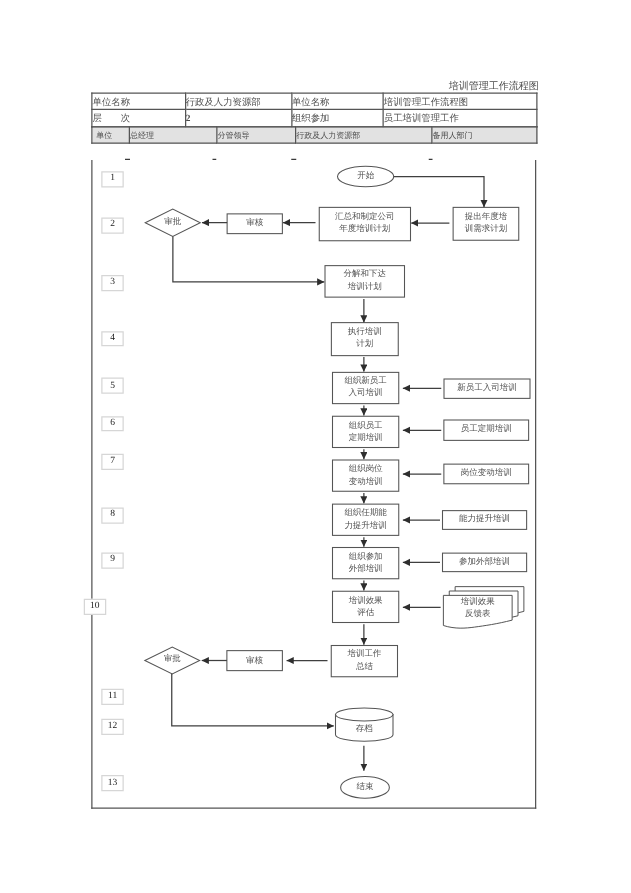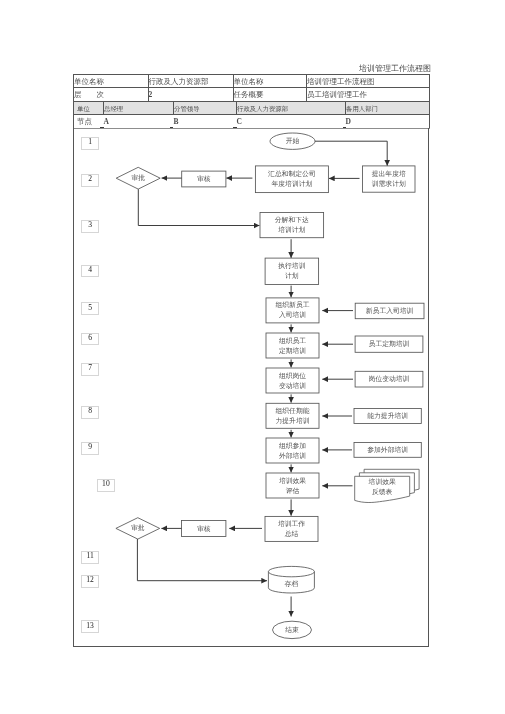--- a/index.html
+++ b/index.html
@@ -55,41 +55,34 @@
     <tbody>
   <tr>
     <td style="width:74.5px">单位名称</td>
     <td style="width:85px">行政及人力资源部</td>
     <td style="width:73.5px">单位名称</td>
     <td style="width:123px">培训管理工作流程图</td>
   </tr>
   <tr>
     <td>层　　次</td>
     <td style="font-weight:bold">2</td>
-    <td>任务概要</td>
+    <td>组织参加</td>
     <td>员工培训管理工作</td>
   </tr>
 </tbody>
   </table>
 
 <table id="hdr2">
     <tbody>
   <tr class="shade">
     <td class="cL" style="width:30px">单位</td>
     <td style="width:70px">总经理</td>
     <td style="width:63px">分管领导</td>
     <td style="width:109px">行政及人力资源部</td>
     <td style="width:84px">备用人部门</td>
-  </tr>
-  <tr class="node">
-    <td class="cL">节点</td>
-    <td class="bigletter">A</td>
-    <td class="bigletter">B</td>
-    <td class="bigletter">C</td>
-    <td class="bigletter">D</td>
   </tr>
 </tbody>
   </table>
 
 <div id="body-frame"></div>
 <div id="ticks">
     <div class="tick" style="left: 100.4px; top: 127px;"></div>
     <div class="tick" style="left: 169.9px; top: 127px;"></div>
     <div class="tick" style="left: 233.4px; top: 127px;"></div>
     <div class="tick" style="left: 342.6px; top: 127px;"></div>
@@ -160,21 +153,21 @@
 <div id="nodes">
     <div class="nodebox" style="left: 81.2px; top: 136.7px;">1</div>
     <div class="nodebox" style="left: 81.2px; top: 173.9px;">2</div>
     <div class="nodebox" style="left: 81.2px; top: 220.1px;">3</div>
     <div class="nodebox" style="left: 81.2px; top: 264.5px;">4</div>
     <div class="nodebox" style="left: 81.2px; top: 302.3px;">5</div>
     <div class="nodebox" style="left: 81.2px; top: 332.6px;">6</div>
     <div class="nodebox" style="left: 81.2px; top: 362.8px;">7</div>
     <div class="nodebox" style="left: 81.2px; top: 406.1px;">8</div>
     <div class="nodebox" style="left: 81.2px; top: 441.7px;">9</div>
-    <div class="nodebox" style="left: 97px; top: 478.9px;">10</div>
+    <div class="nodebox" style="left: 67px; top: 478.9px;">10</div>
     <div class="nodebox" style="left: 81.2px; top: 551px;">11</div>
     <div class="nodebox" style="left: 81.2px; top: 574.9px;">12</div>
     <div class="nodebox" style="left: 81.2px; top: 620.3px;">13</div>
   </div>
 <div id="labels">
     <div class="lbl" style="left: 270px; top: 133px; width: 45px; height: 16.4px;">开始</div>
     <div class="lbl" style="left: 272.5px; top: 621.2px; width: 39px; height: 17.4px;">结束</div>
     <div class="lbl" style="left: 362.5px; top: 165.9px; width: 52.5px; height: 26.3px;">提出年度培
 训需求计划</div>
     <div class="lbl" style="left: 255.4px; top: 165.9px; width: 73px; height: 26.7px;">汇总和制定公司

